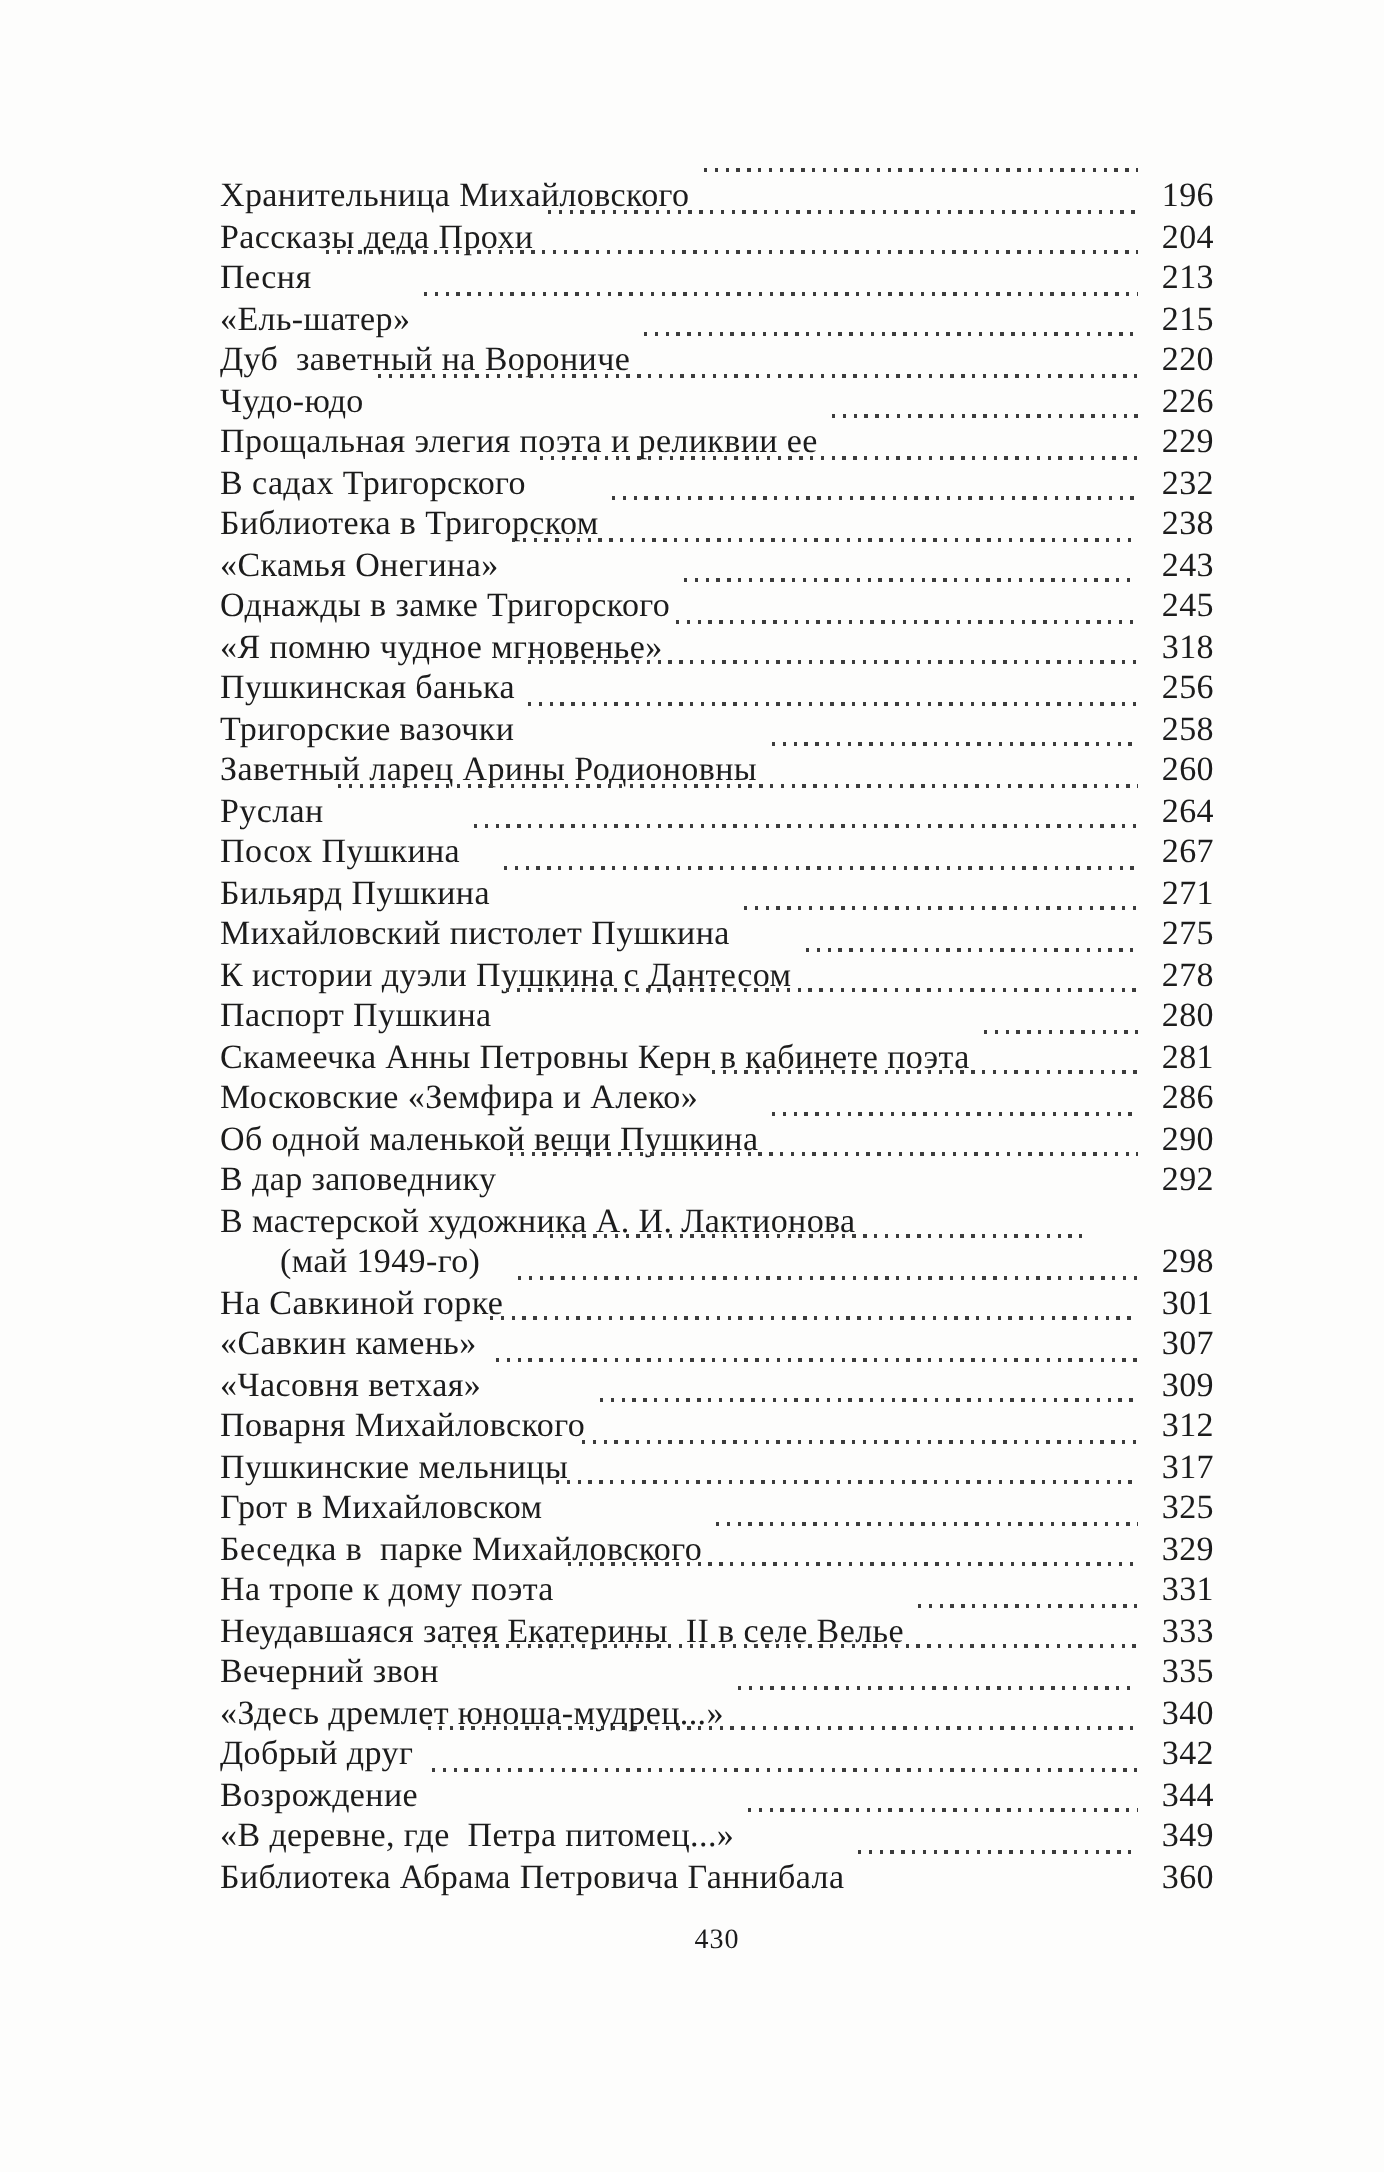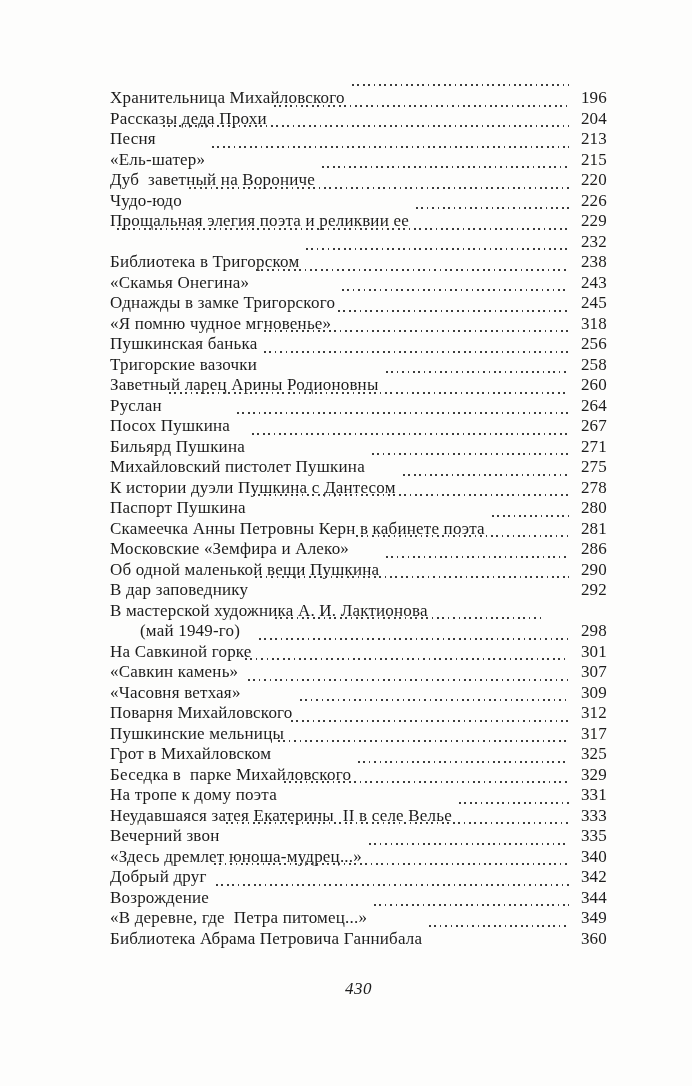--- a/index.html
+++ b/index.html
@@ -52,24 +52,23 @@
     );
   }
   .toc-page {
     flex: 0 0 auto;
     min-width: 32px;
     text-align: right;
     font-variant-numeric: lining-nums;
   }
   .folio {
     text-align: center;
-    font-size: 17px;
-    margin-top: 30px;
+    font-size: 14px;
+    margin-top: 14px;
     letter-spacing: 0.5px;
-    font-style: italic;
   }
 </style>
 </head>
 <body>
 
 <div class="book-page">
   <div class="toc">
       <div class="toc-row">
     <span class="toc-title">Хранительница Михайловского</span>
     <span class="toc-leader"></span>
@@ -99,20 +98,21 @@
     <span class="toc-title">Чудо-юдо</span>
     <span class="toc-leader"></span>
     <span class="toc-page">226</span>
   </div>
       <div class="toc-row">
     <span class="toc-title">Прощальная элегия поэта и реликвии ее</span>
     <span class="toc-leader"></span>
     <span class="toc-page">229</span>
   </div>
       <div class="toc-row">
+    <span class="toc-title">В садах Тригорского</span>
     <span class="toc-leader"></span>
     <span class="toc-page">232</span>
   </div>
       <div class="toc-row">
     <span class="toc-title">Библиотека в Тригорском</span>
     <span class="toc-leader"></span>
     <span class="toc-page">238</span>
   </div>
       <div class="toc-row">
     <span class="toc-title">«Скамья Онегина»</span>

